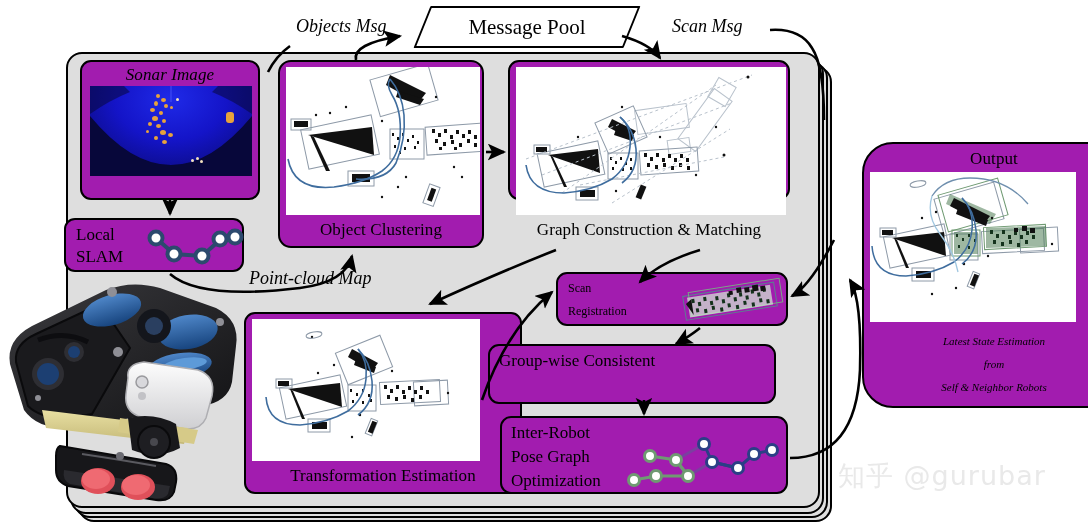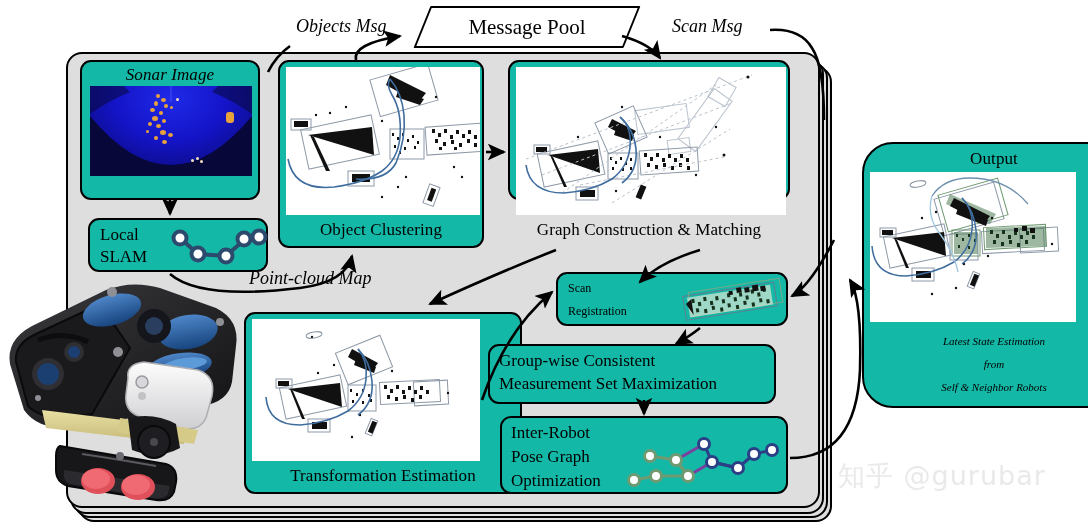--- a/index.html
+++ b/index.html
@@ -8,21 +8,21 @@
   #stage{position:absolute;left:0;top:0;width:1088px;height:532px;}
 
   
   .frame{position:absolute;background:#dedede;border:2.2px solid #000;border-radius:16px;}
   .frame.f3{left:78px;  top:66px;  width:750px; height:452px;}
   .frame.f2{left:74px;  top:62px;  width:750px; height:452px;}
   .frame.f1{left:70px;  top:58px;  width:750px; height:452px;}
   .frame.f0{left:66px;  top:52px;  width:750px; height:452px;}
 
   
-  .card{position:absolute;background:#14b8a6;border:2.2px solid #000;border-radius:11px;
+  .card{position:absolute;background:#a21caf;border:2.2px solid #000;border-radius:11px;
         box-sizing:border-box;}
   .card .cap{position:absolute;left:0;right:0;text-align:center;
              font-size:17px;line-height:19px;letter-spacing:.1px;}
   .thumb{position:absolute;overflow:hidden;background:#fff;}
 
   
   #msgpool{position:absolute;left:422px;top:6px;width:210px;height:42px;}
   #msgpool .shape{position:absolute;inset:0;background:#fff;border:2.4px solid #000;
        transform:skewX(-22deg);border-radius:1px;}
   #msgpool .lbl{position:absolute;inset:0;display:flex;align-items:center;
@@ -99,40 +99,40 @@
       <div class="pt" style="left:80px;top:20px;width:3px;height:3px;"></div>
       <div class="pt" style="left:56px;top:44px;width:3px;height:3px;"></div>
       <div class="pt" style="left:136px;top:26px;width:8px;height:11px;border-radius:3px;"></div>
       <div class="pt w" style="left:101px;top:73px;width:3px;height:3px;"></div>
       <div class="pt w" style="left:106px;top:71px;width:3px;height:3px;"></div>
       <div class="pt w" style="left:110px;top:74px;width:3px;height:3px;"></div>
       <div class="pt w" style="left:86px;top:12px;width:3px;height:3px;"></div>
     </div>
   </div>
 
-  <div class="card" style="left:88px;top:218px;width:180px;height:54px;padding-left:44px;">
+  <div class="card" style="left:64px;top:218px;width:180px;height:54px;padding-left:44px;">
     <div style="position:absolute;left:10px;top:4px;font-size:17px;line-height:22px;">
       <div>Local</div>
       <div>SLAM</div>
     </div>
     <svg style="position:absolute;left:78px;top:6px;" width="96" height="42">
       <g stroke="#2c4a6e" stroke-width="4" fill="none">
         <path d="M12 12 L30 28 L58 30 L76 14 M76 14 L90 12"></path>
       </g>
       <g fill="#ffffff" stroke="#2c4a6e" stroke-width="4">
         <circle cx="12" cy="12" r="6.5"></circle>
           <circle cx="30" cy="28" r="6.5"></circle>
         <circle cx="58" cy="30" r="6.5"></circle>
           <circle cx="76" cy="13" r="6.5"></circle>
         <circle cx="91" cy="11" r="6.5"></circle>
       </g>
     </svg>
   </div>
 
-  <div class="card" style="left:278px;top:60px;width:206px;height:188px;">
+  <div class="card" style="left:278px;top:60px;width:206px;height:188px;border-radius:13px;">
     <svg class="thumb" style="left:6px;top:5px;width:194px;height:148px;" viewBox="0 0 194 148">
       <g stroke="#8e9aa8" stroke-width="1" fill="none">
         <rect x="88" y="4" width="60" height="38" transform="rotate(-16 118 23)"></rect>
         <rect x="18" y="55" width="72" height="40" transform="rotate(-12 54 75)"></rect>
         <rect x="104" y="62" width="34" height="30"></rect>
         <rect x="140" y="58" width="62" height="28" transform="rotate(-4 171 72)"></rect>
         <rect x="62" y="104" width="26" height="15"></rect>
         <rect x="5" y="52" width="20" height="11"></rect>
         <rect x="140" y="118" width="11" height="20" transform="rotate(20 145 128)"></rect>
       </g>
@@ -363,21 +363,20 @@
           <rect x="54" y="12" width="4" height="4"></rect>
           <path d="M10 18 L16 14 L16 30 Z"></path>
         </g>
       </g>
     </svg>
   </div>
 
   <div class="card" style="left:488px;top:344px;width:288px;height:60px;">
     <div style="position:absolute;left:9px;top:3px;font-size:17px;line-height:23px;">
       <div>Group-wise Consistent</div>
-      <div>Measurement Set Maximization</div>
     </div>
   </div>
 
   <div class="card" style="left:500px;top:416px;width:288px;height:78px;">
     <div style="position:absolute;left:9px;top:3px;font-size:17px;line-height:24px;">
       <div>Inter-Robot</div>
       <div>Pose Graph</div>
       <div>Optimization</div>
     </div>
     <svg style="position:absolute;left:124px;top:8px;" width="158" height="62" viewBox="0 0 158 62">

